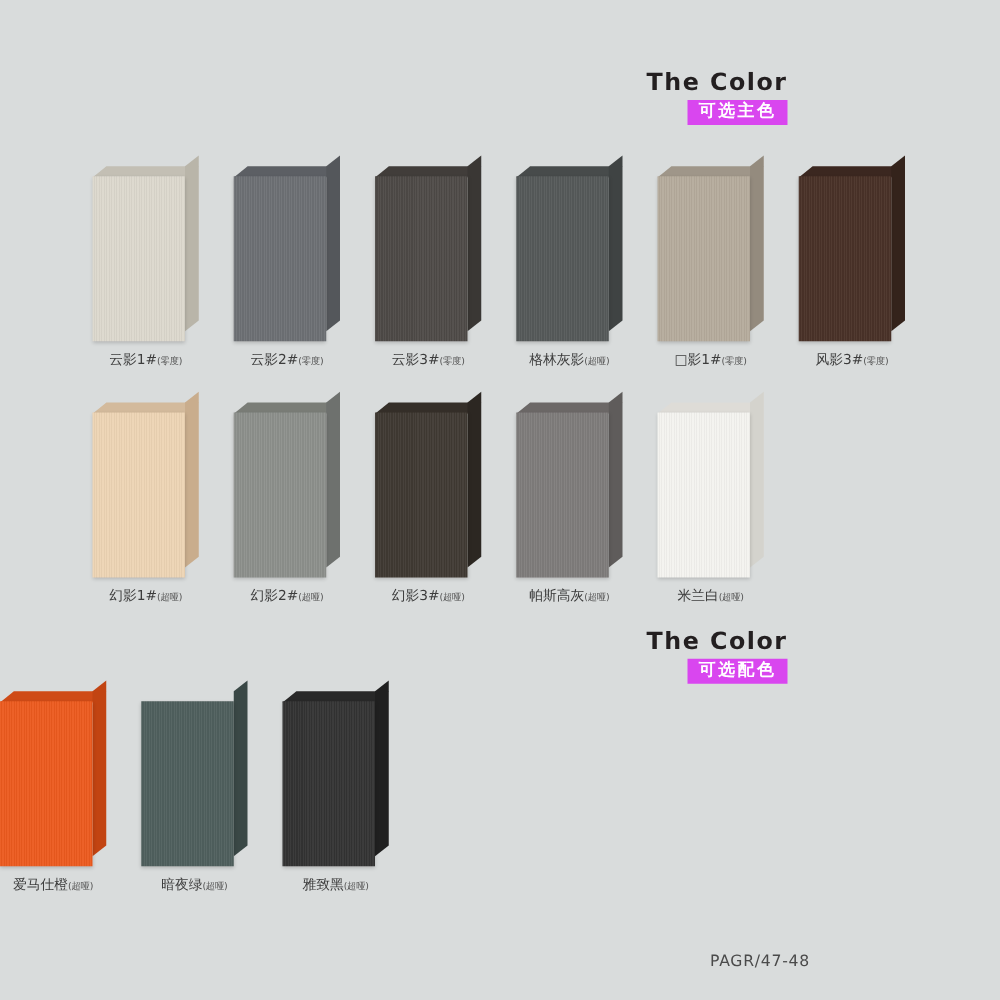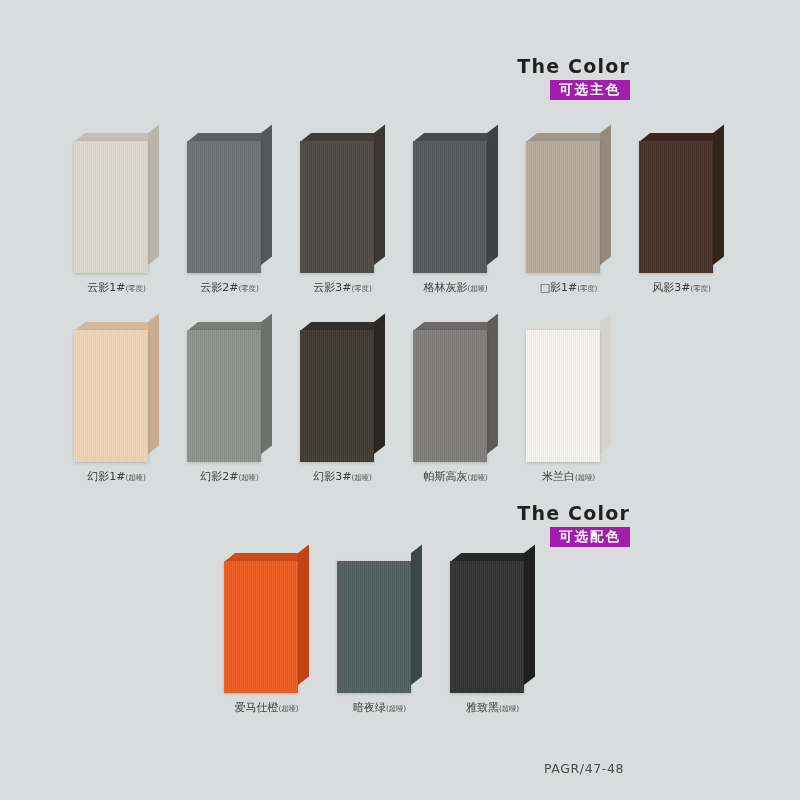--- a/index.html
+++ b/index.html
@@ -35,21 +35,21 @@
     font-size: 19px;
     letter-spacing: 1.2px;
     color: #231f20;
     line-height: 1.1;
     text-align: right;
     white-space: nowrap;
   }
   .section-header .badge {
     display: inline-block;
     margin-top: 3px;
-    background: #a21caf;
+    background: #d946ef;
     color: #ffffff;
     font-family: "DejaVu Sans", sans-serif;
     font-weight: 700;
     font-size: 13.5px;
     letter-spacing: 2px;
     padding: 2px 9px 3px 9px;
     line-height: 1.15;
     white-space: nowrap;
   }
 
@@ -58,21 +58,21 @@
 
   
   .swatch-row {
     position: absolute;
     display: flex;
     left: 0;
     width: 800px;
   }
   #row-1 { top: 133px; padding-left: 74px; gap: 28px; }
   #row-2 { top: 322px; padding-left: 74px; gap: 28px; }
-  #row-3 { top: 553px; padding-left: 224px; gap: 28px; }
+  #row-3 { top: 553px; gap: 28px; }
 
   .swatch-cell {
     width: 85px;
     position: relative;
   }
 
   
   .panel {
     position: relative;
     width: 85px;
@@ -135,21 +135,21 @@
   }
   .swatch-label .suffix {
     font-size: 7.5px;
     color: #555;
     letter-spacing: -0.2px;
   }
 
   
   .footer {
     position: absolute;
-    right: 36px;
+    right: 12px;
     bottom: 24px;
     font-family: "DejaVu Sans", sans-serif;
     font-size: 12.5px;
     color: #4a4a4a;
     letter-spacing: 0.6px;
   }
 </style>
 </head>
 <body>
 

